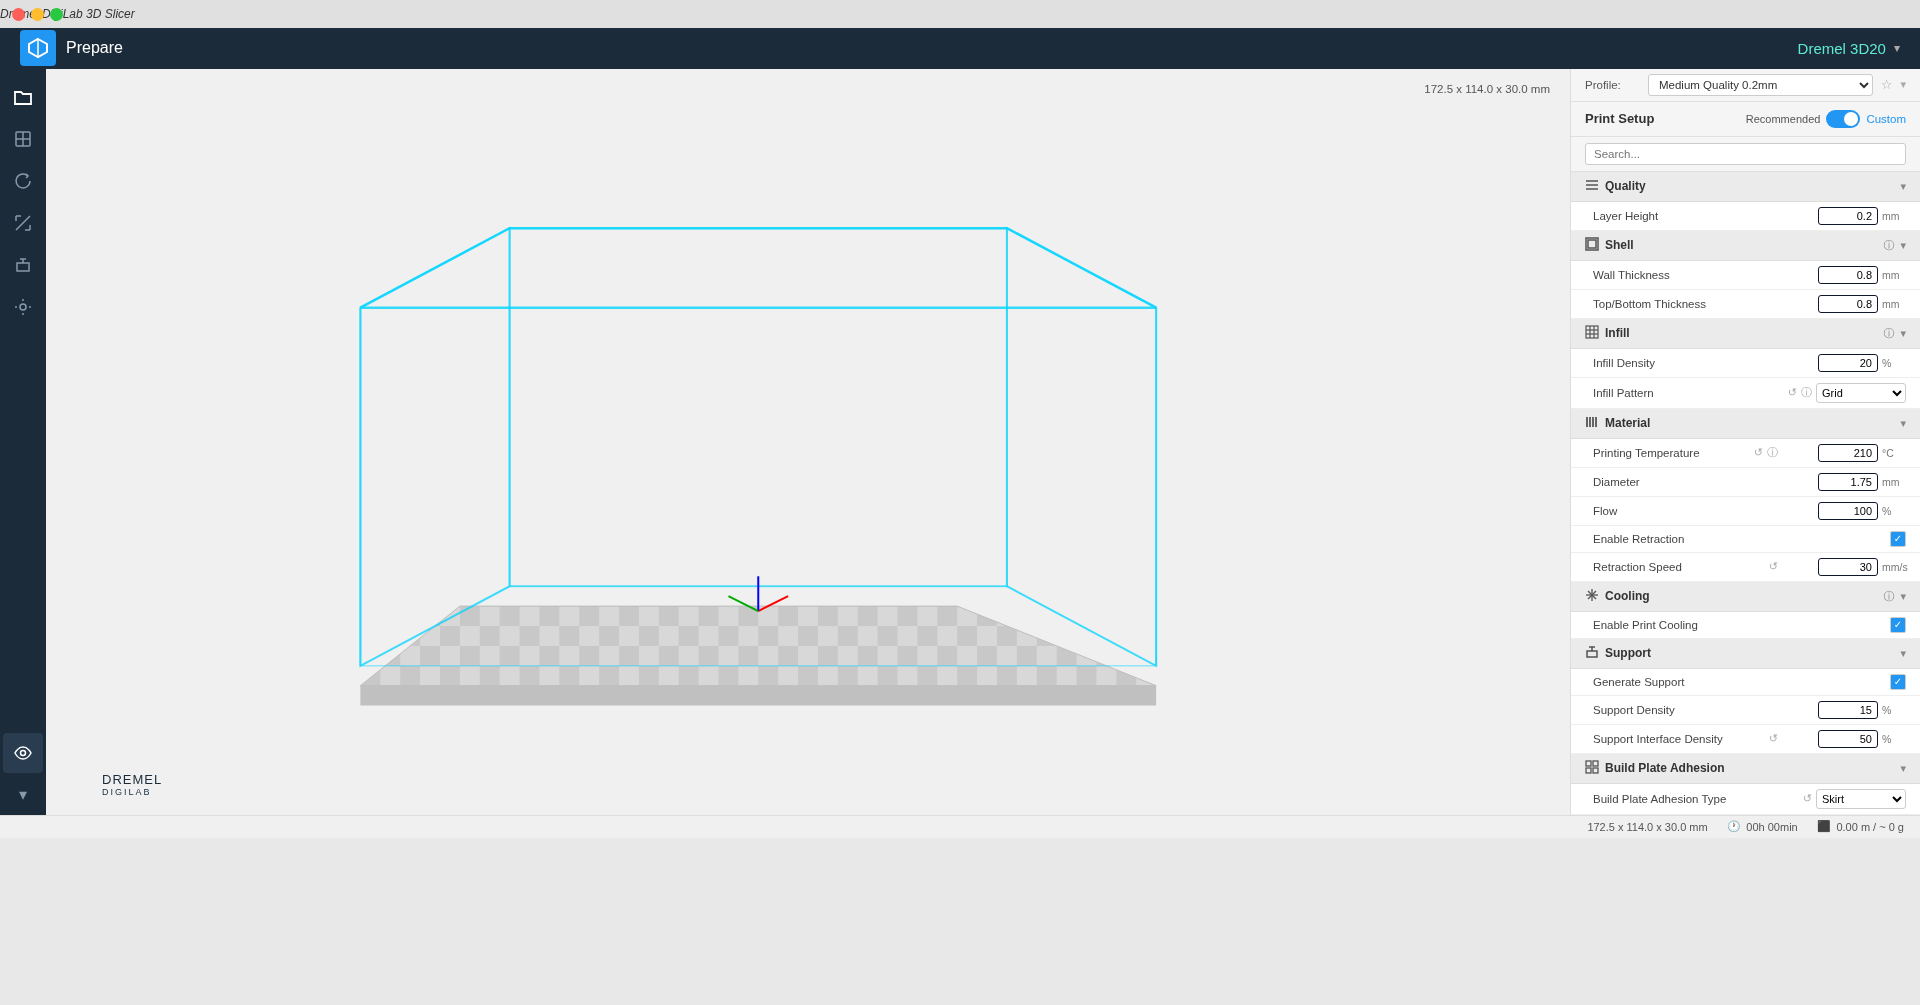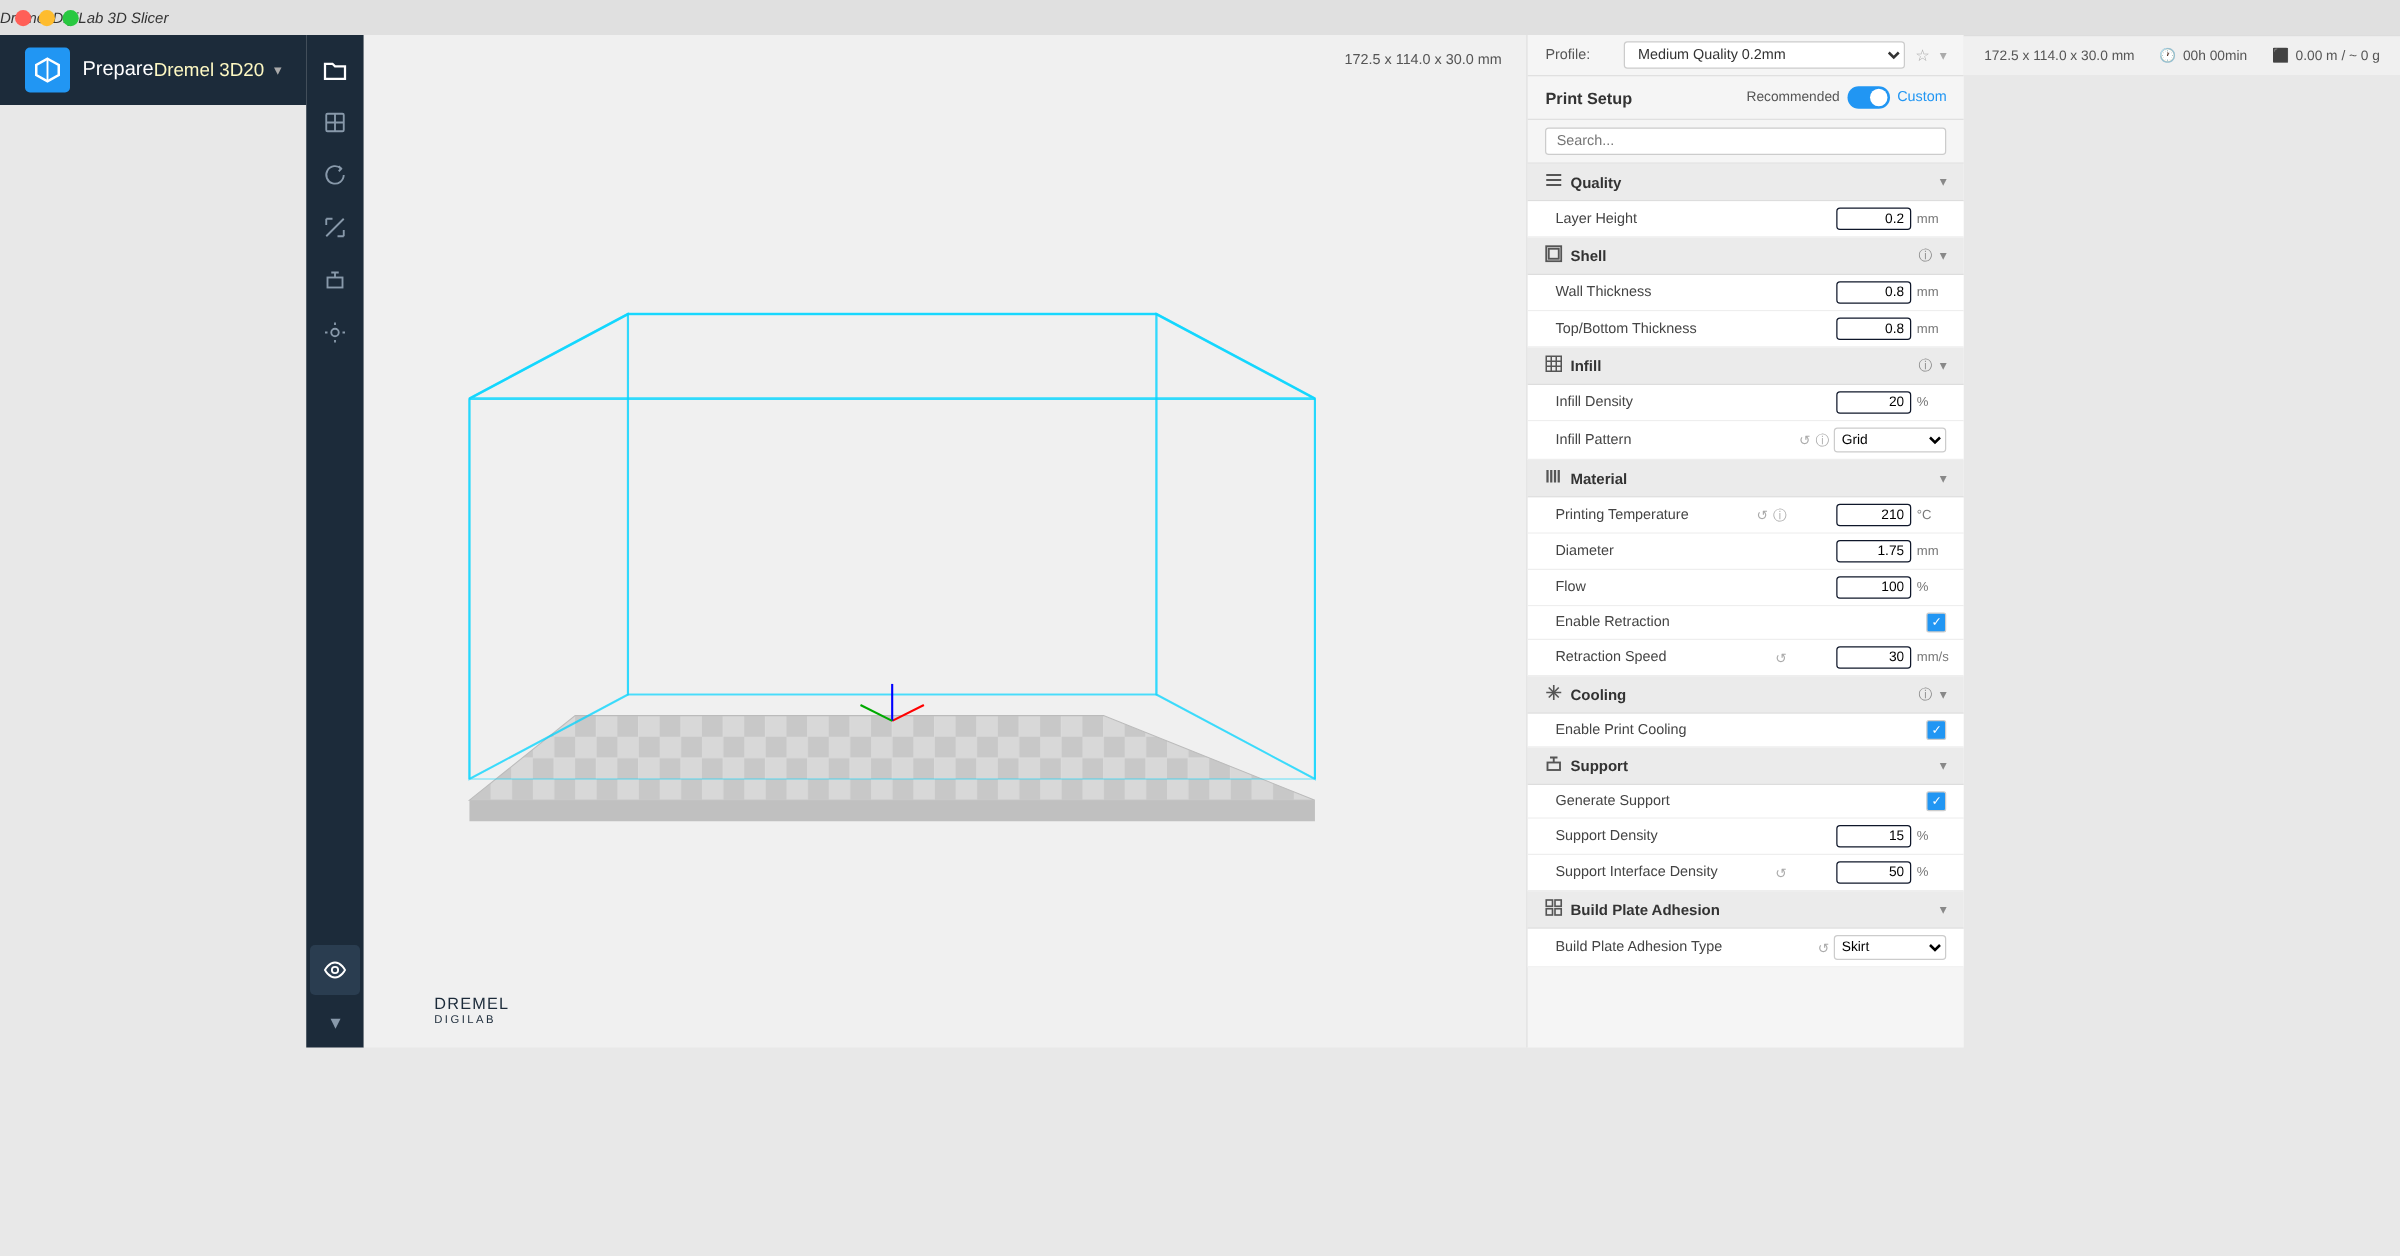--- a/index.html
+++ b/index.html
@@ -23,41 +23,41 @@
     }
     .traffic-light {
       width: 13px; height: 13px; border-radius: 50%;
     }
     .tl-red { background: #ff5f57; }
     .tl-yellow { background: #febc2e; }
     .tl-green { background: #28c840; }
     #titlebar .title { font-size: 12px; color: #333; }
 
     
-    #app { display: flex; flex-direction: row; height: 810px; }
+    #app { display: flex; flex-direction: column; height: 810px; }
 
     
     #topbar {
       height: 56px;
       background: #1c2b3a;
       display: flex;
       align-items: center;
       padding: 0 20px;
       justify-content: space-between;
     }
     #topbar .logo-area { display: flex; align-items: center; gap: 10px; }
     #topbar .logo-icon {
       width: 36px; height: 36px;
       background: #2196F3;
       border-radius: 4px;
       display: flex; align-items: center; justify-content: center;
       color: white; font-weight: bold; font-size: 14px;
     }
     #topbar .app-title { color: white; font-size: 16px; font-weight: 500; }
-    #topbar .printer-name { color: #fef9c3; font-size: 15px; font-weight: 500; }
+    #topbar .printer-name { color: #5eead4; font-size: 15px; font-weight: 500; }
     #topbar .printer-arrow { color: #aaa; margin-left: 8px; }
 
     
     #content { display: flex; flex: 1; }
 
     
     #sidebar {
       width: 46px;
       background: #1c2b3a;
       display: flex;

